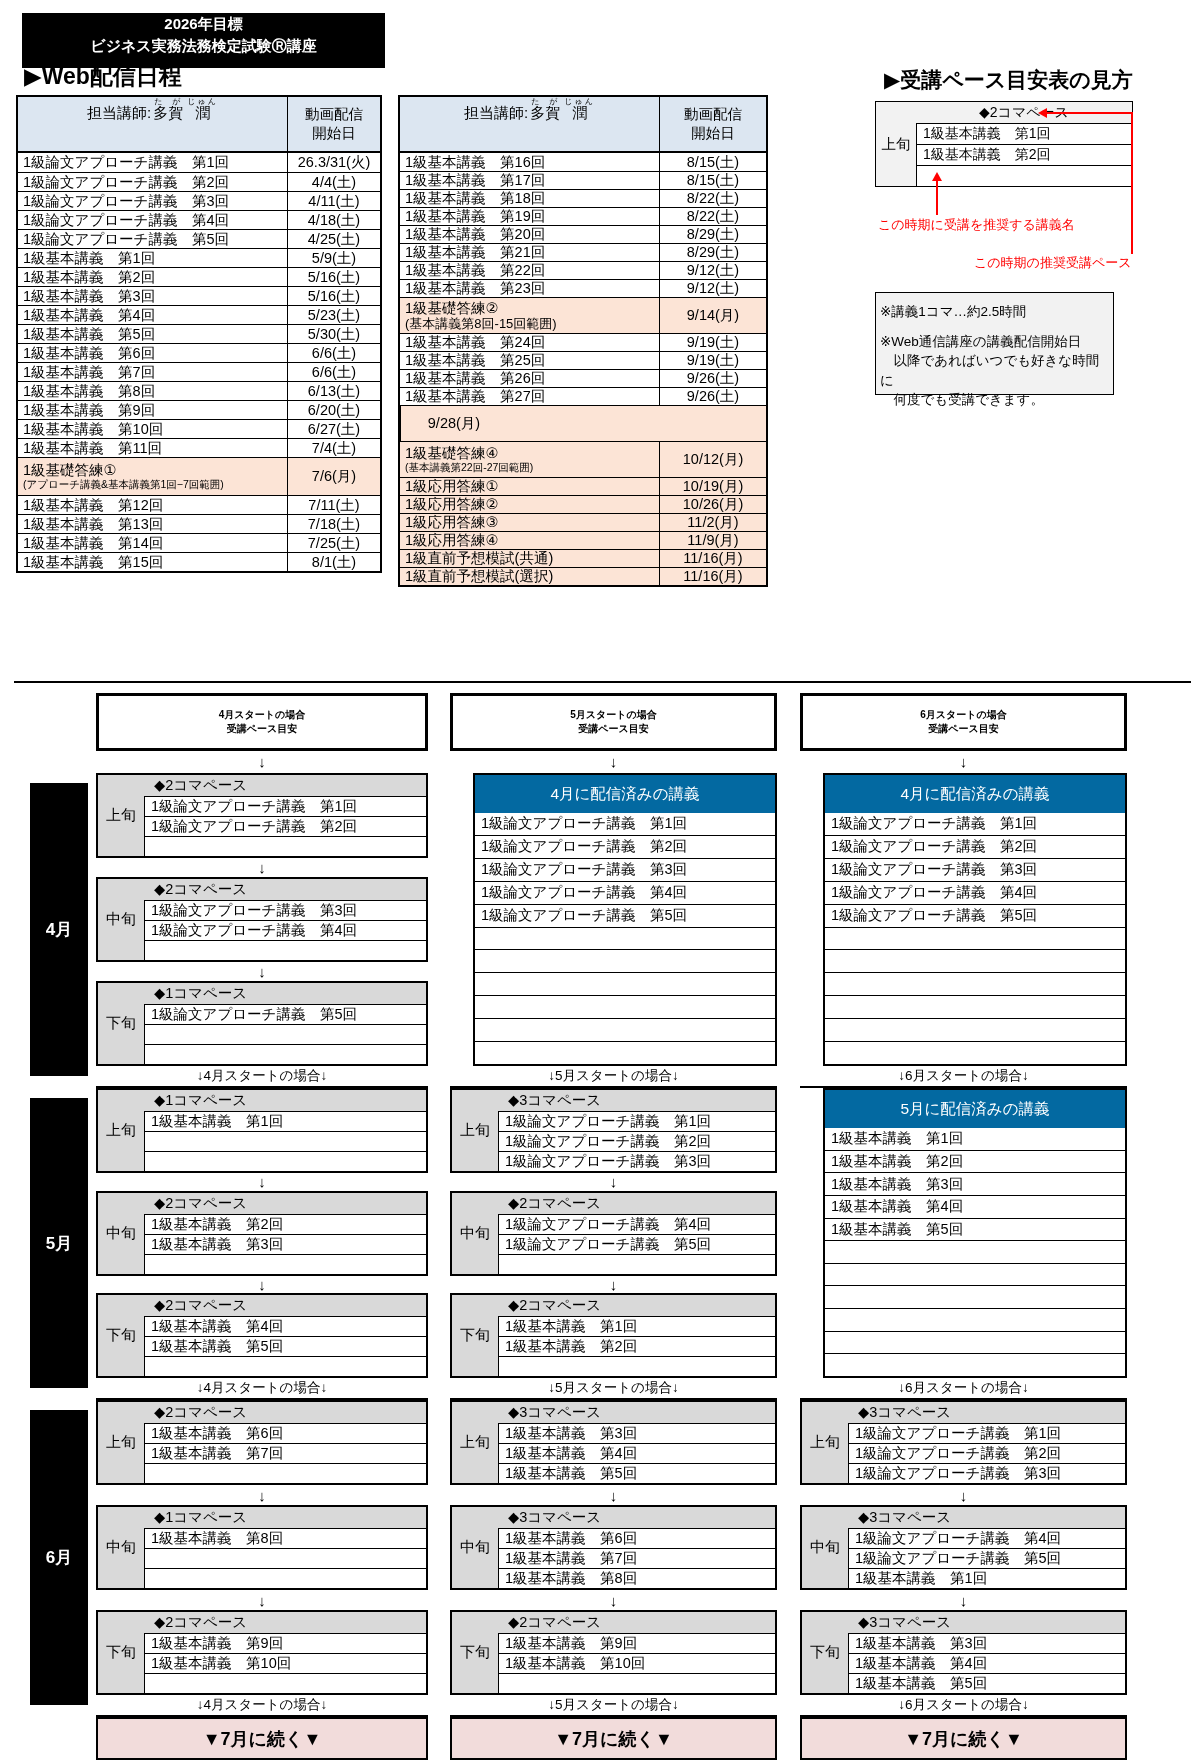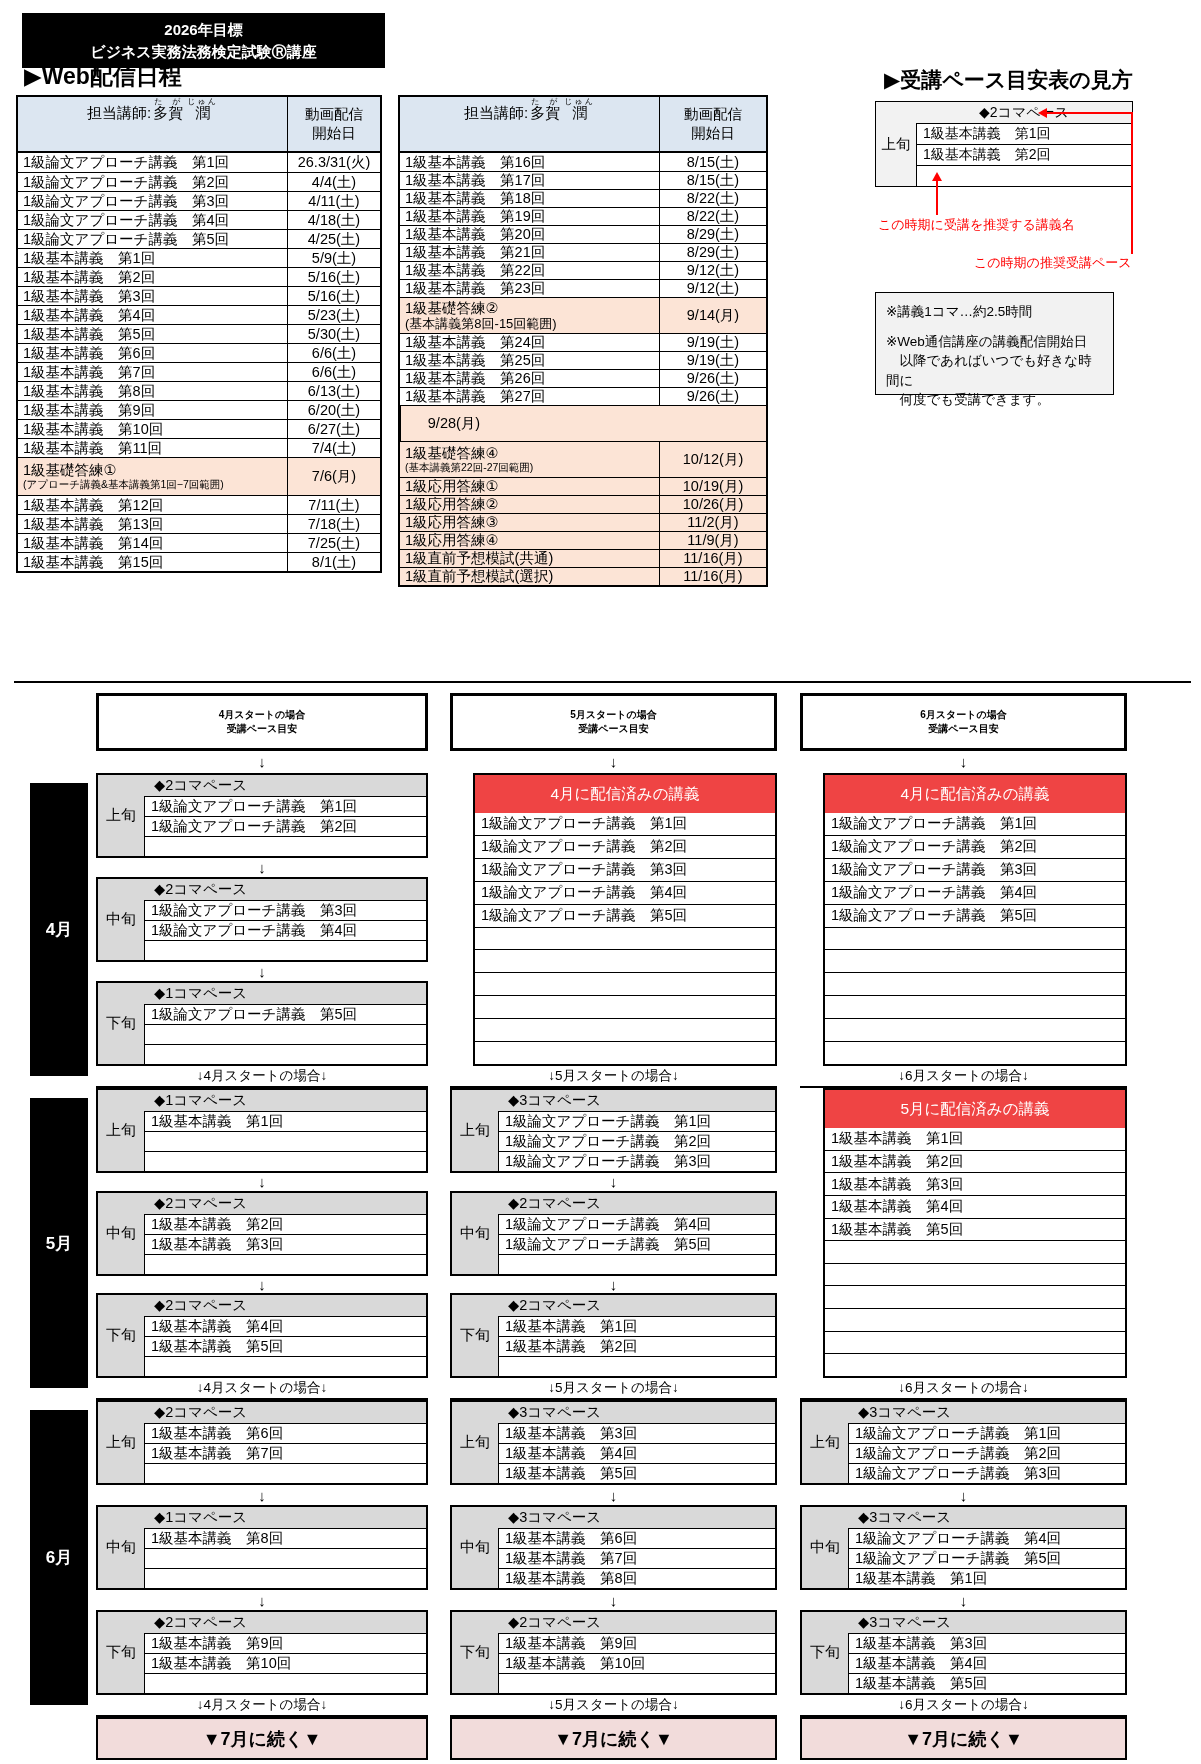--- a/index.html
+++ b/index.html
@@ -2,21 +2,21 @@
 <html><head>
 <meta charset="utf-8">
 <style>
   html,body{margin:0;padding:0;background:#fff;}
   .page{position:relative;width:1201px;height:1764px;background:#fff;overflow:hidden;
         font-family:"Liberation Sans","DejaVu Sans",sans-serif;color:#000;}
   .preline{white-space:pre-line;}
 
   
   .brand-box{position:absolute;left:22px;top:13px;width:363px;height:55px;background:#000;color:#fff;
-             display:flex;flex-direction:column;align-items:center;justify-content:center;
+             display:flex;flex-direction:column;align-items:center;justify-content:flex-start;
              font-weight:bold;font-size:15px;line-height:1.45;text-align:center;}
   .main-title{position:absolute;left:394px;top:11px;width:791px;height:49px;border:3px solid #000;box-sizing:border-box;
               display:flex;align-items:center;justify-content:center;font-weight:bold;font-size:21px;}
   .sec-heading{position:absolute;font-weight:bold;}
   .sched-heading{left:24px;top:61px;font-size:23px;}
   .legend-heading{left:884px;top:66px;font-size:21px;}
 
   
   .sched-table{position:absolute;top:95px;border:2px solid #000;box-sizing:border-box;background:#fff;}
   .t-left{left:16px;width:366px;}
@@ -48,21 +48,21 @@
   .sample-pace{height:21px;line-height:21px;text-align:center;font-size:14px;}
   .sample-rows .lrow{flex:1;background:#fff;border-top:1px solid #000;border-left:1px solid #000;
                      padding-left:6px;font-size:14px;display:flex;align-items:center;}
   .red-note{position:absolute;font-size:13px;color:#ff0000;white-space:nowrap;}
   .red-harrow{position:absolute;left:1042px;top:112px;width:90px;border-top:2px solid #ff0000;}
   .red-harrow::before{content:"";position:absolute;left:-9px;top:-6px;border:5px solid transparent;border-right:9px solid #ff0000;}
   .red-vline{position:absolute;left:1131px;top:112px;height:142px;border-left:2px solid #ff0000;}
   .red-uparrow{position:absolute;left:936px;top:175px;height:40px;border-left:2px solid #ff0000;}
   .red-uparrow::before{content:"";position:absolute;left:-6px;top:-8px;border:5px solid transparent;border-bottom:9px solid #ff0000;}
   .note-box{position:absolute;left:875px;top:292px;width:239px;height:103px;border:1px solid #000;box-sizing:border-box;
-            background:#f2f2f2;padding:9px 10px;font-size:13.5px;line-height:1.45;}
+            background:#f2f2f2;padding:9px 4px;font-size:13.5px;line-height:1.45;}
   .note-box .n1{margin-bottom:10px;}
 
   
   .divider{position:absolute;left:14px;top:681px;width:1177px;border-top:2px solid #000;}
 
   
   .month-box{position:absolute;left:30px;width:58px;background:#000;color:#fff;font-weight:bold;font-size:17px;
              display:flex;align-items:center;justify-content:center;margin-top:10px;}
   .month-1{top:773px;height:293px;} .month-2{top:1088px;height:290px;} .month-3{top:1400px;height:295px;}
 
@@ -76,21 +76,21 @@
   .band{display:flex;flex-direction:column;}
   .band-1{height:293px;} .band-2{height:290px;} .band-3{height:295px;}
   .gap-arrow{flex:1;display:flex;align-items:center;justify-content:center;font-size:15px;}
   .period-box{height:85px;border:2px solid #000;box-sizing:border-box;background:#d9d9d9;display:flex;}
   .period-label{width:46px;display:flex;align-items:center;justify-content:center;font-size:15px;}
   .period-rows{flex:1;display:flex;flex-direction:column;}
   .pace-header{height:21px;line-height:21px;padding-left:10px;font-size:14.5px;}
   .period-rows .lect-row{flex:1;background:#fff;border-top:1px solid #000;border-left:1px solid #000;
                          padding-left:6px;font-size:14.5px;display:flex;align-items:center;white-space:nowrap;overflow:hidden;}
   .full-box{flex:1;margin-left:23px;border:2px solid #000;box-sizing:border-box;background:#fff;display:flex;flex-direction:column;}
-  .full-box-header{height:38px;background:#ef4444;color:#fff;display:flex;align-items:center;justify-content:center;font-size:15.5px;}
+  .full-box-header{height:38px;background:#0369a1;color:#fff;display:flex;align-items:center;justify-content:center;font-size:15.5px;}
   .full-rows{flex:1;display:flex;flex-direction:column;}
   .full-rows .lect-row{flex:1;border-top:1px solid #000;padding-left:6px;font-size:14.5px;display:flex;align-items:center;white-space:nowrap;overflow:hidden;}
   .full-rows .lect-row:first-child{border-top:none;}
   .band-sep{height:22px;border-bottom:2px solid #000;box-sizing:border-box;text-align:center;font-size:13.5px;line-height:19px;}
   .continue-box{height:43px;border:2px solid #000;box-sizing:border-box;background:#f2dcdb;
                 display:flex;align-items:center;justify-content:center;font-weight:bold;font-size:18px;}
 </style>
 </head>
 <body>
 

